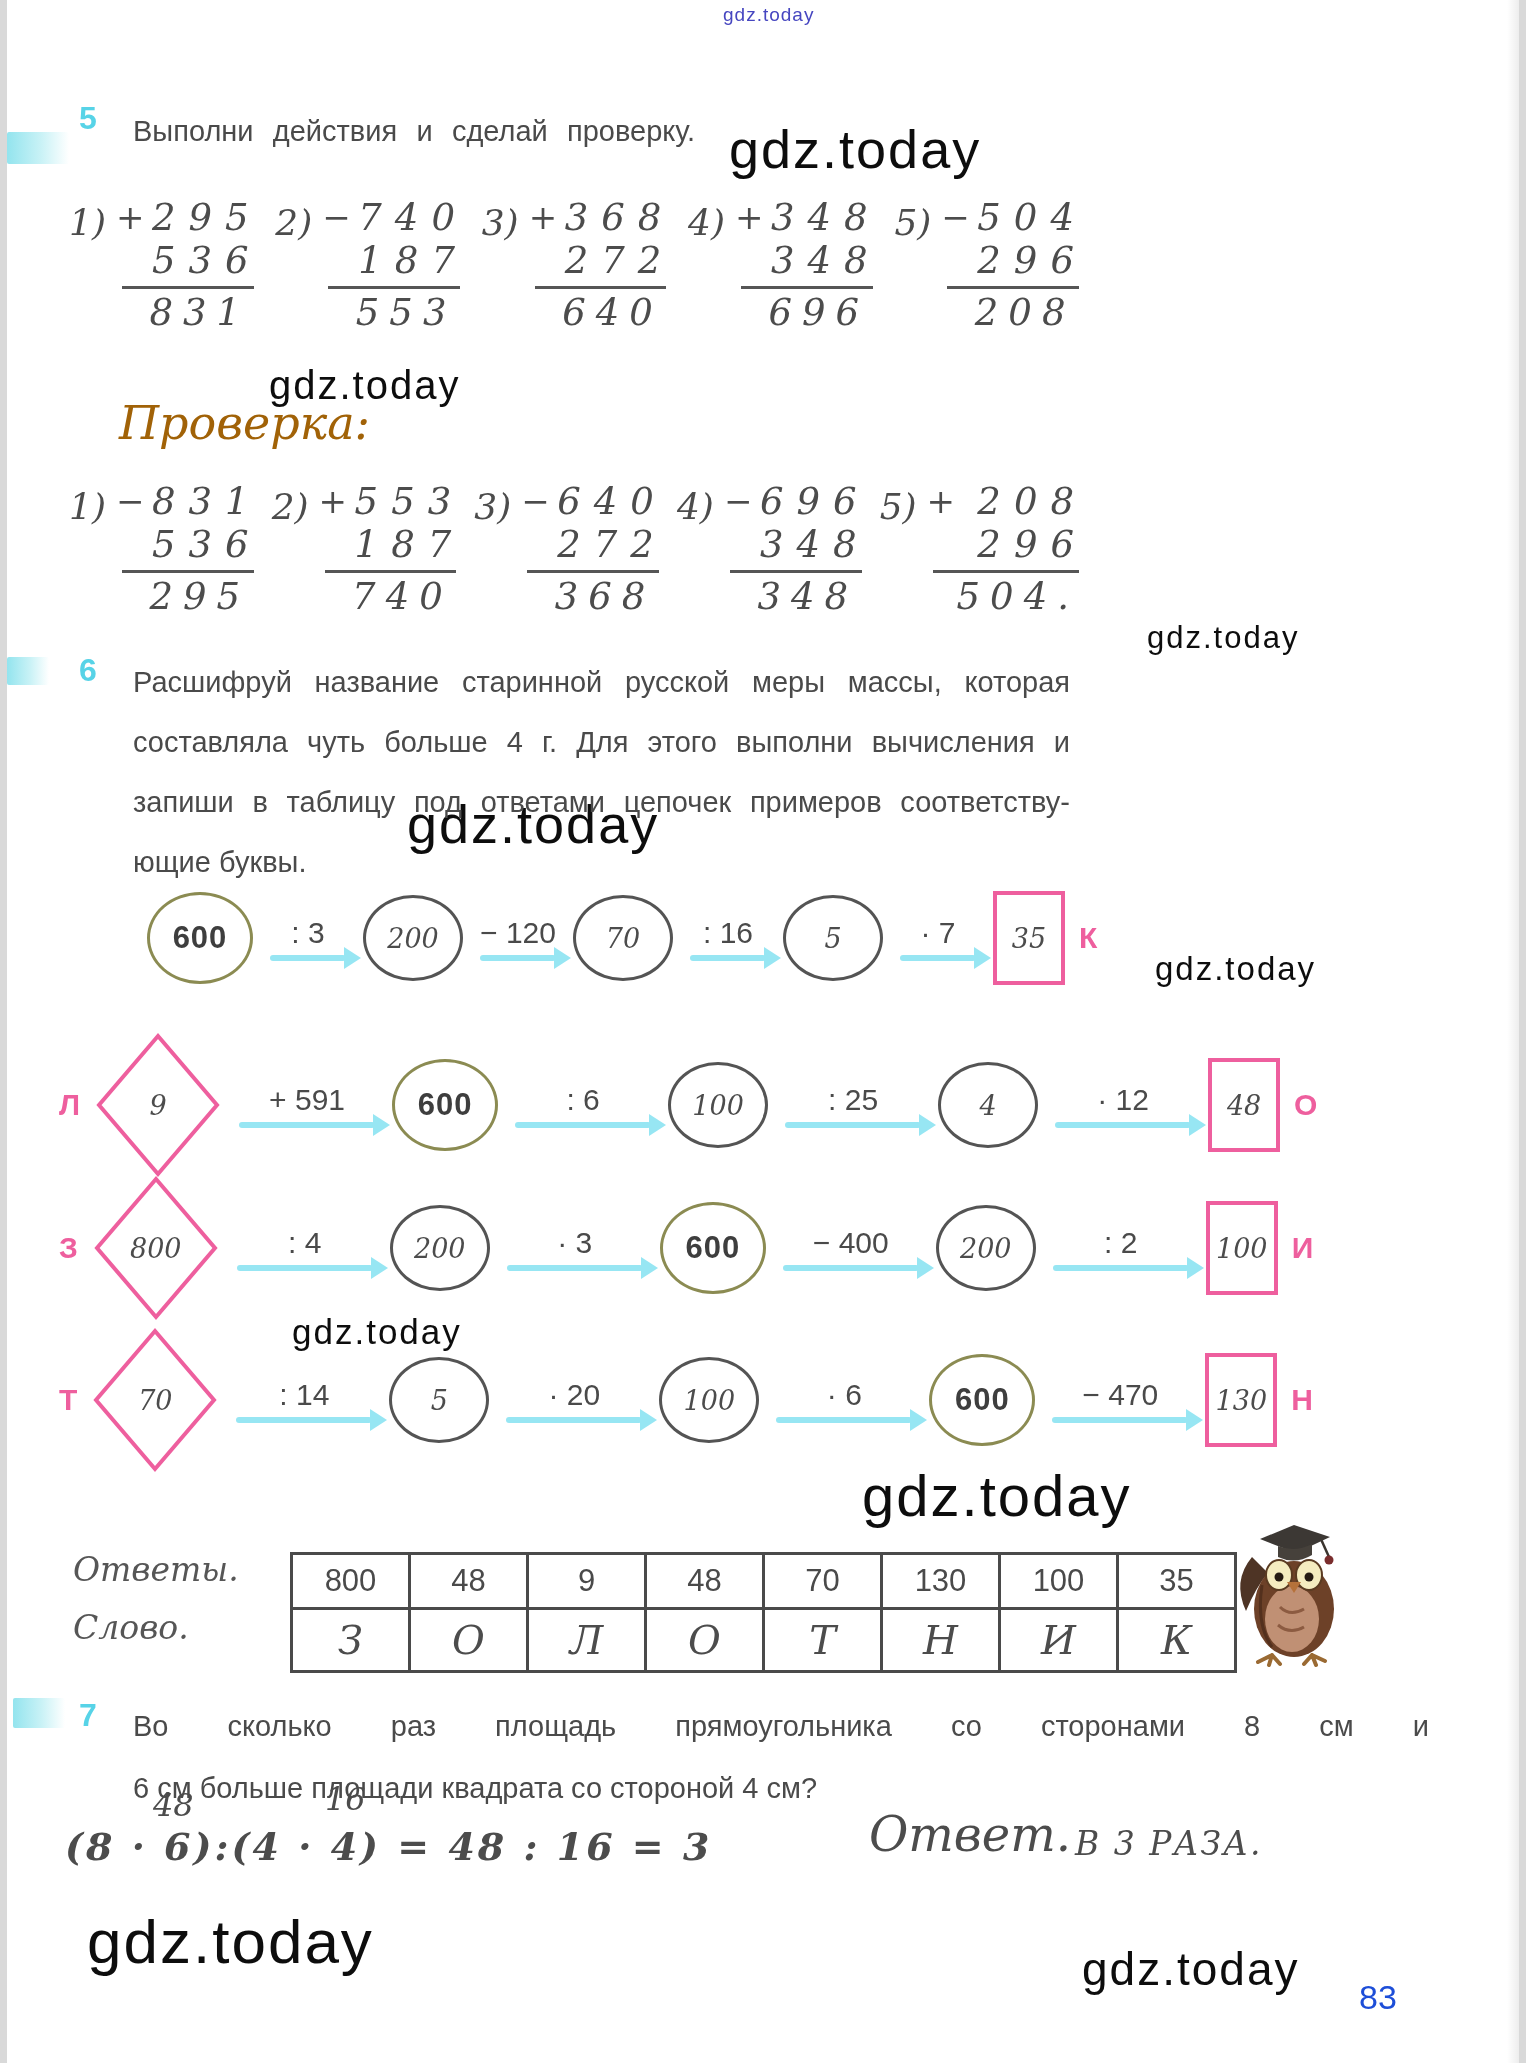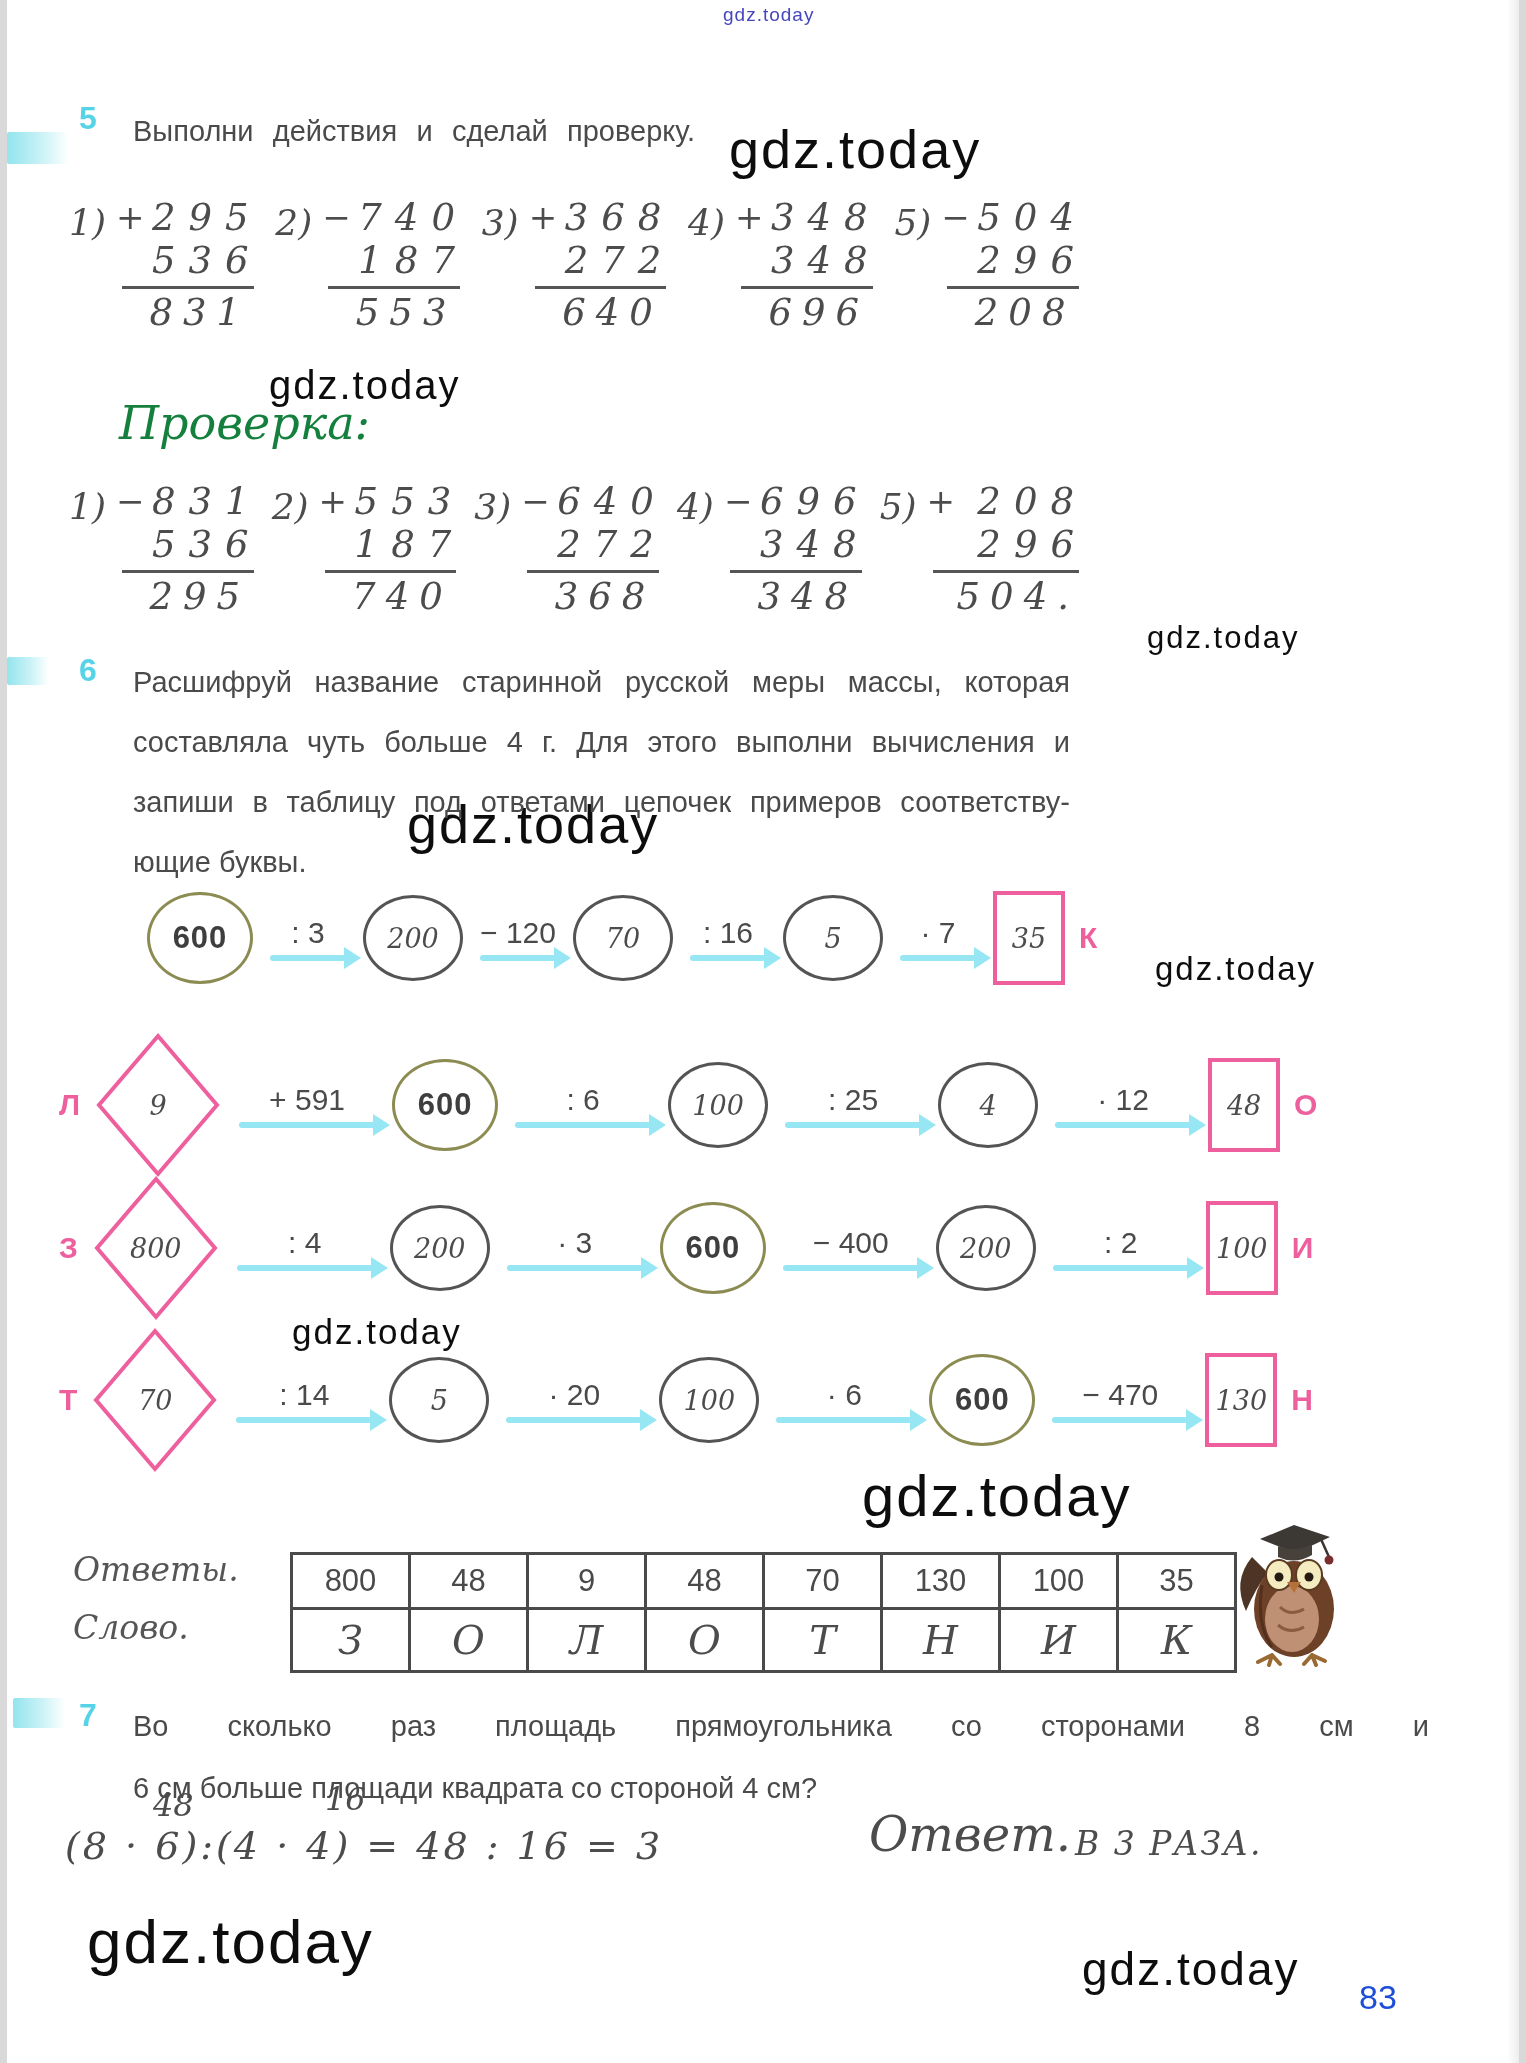--- a/index.html
+++ b/index.html
@@ -29,21 +29,21 @@
 
   
   .cp-row { position:absolute; left:62px; width:1010px; display:flex; justify-content:space-between; }
   .cp { display:flex; gap:10px; font-size:37px; }
   .cp-idx { font-size:36px; padding-top:6px; }
   .cp-grid { display:grid; grid-template-columns:36px auto; row-gap:0; align-items:end; }
   .cp-op { font-size:34px; padding-bottom:2px; }
   .cp-num { text-align:right; letter-spacing:13px; margin-right:-8px; white-space:nowrap; }
   .cp-rule { border-top:3px solid #565656; margin-top:4px; margin-left:6px; }
   .cp-res { margin-left:30px; text-align:center; letter-spacing:10px; padding-top:2px; white-space:nowrap; }
-  .check-label { position:absolute; font-size:46px; color:#15803d; }
+  .check-label { position:absolute; font-size:46px; color:#a16207; }
 
   
   .chain { position:absolute; display:flex; align-items:center; gap:10px; }
   .chain-letter { color:#ee5f9e; font-weight:700; font-size:30px; margin:0 4px; flex-shrink:0; }
   .node { position:relative; display:flex; align-items:center; justify-content:center; flex-shrink:0; }
   .node-val { font-size:27px; position:relative; }
   .node.circle { width:94px; height:80px; border:3px solid #545454; border-radius:50%; }
   .node.circle.printed-node { width:100px; height:86px; border-color:#8b8b52;align-items:center; }
   .node.circle.printed-node .node-val { font-family:"Liberation Sans",sans-serif; font-style:normal; font-weight:700; font-size:31px; color:#3e3e3e; letter-spacing:1px; }
   .node.square { width:64px; height:86px; border:4px solid #ee5f9e; }
@@ -437,20 +437,20 @@
 
   <div class="marker" style="left:6px; top:1698px; width:52px; height:30px;"></div>
   <div class="tasknum" style="left:72px; top:1697px;">7</div>
   <div class="task-text" style="left:126px; top:1695px; width:1296px; line-height:62px;">
     <div class="jl">Во сколько раз площадь прямоугольника со сторонами 8 см и</div>
     <div>6 см больше площади квадрата со стороной 4 см?</div>
   </div>
 
   <div class="sol-sup hw" style="left:146px; top:1786px;">48</div>
   <div class="sol-sup hw" style="left:318px; top:1780px;">16</div>
-  <div class="sol-line hw" style="left:58px; top:1824px;">(8 · 6):(4 · 4) = 48 : 16 = 3</div>
+  <div class="sol-line hw" style="left:58px; top:1824px;font-weight:bold;">(8 · 6):(4 · 4) = 48 : 16 = 3</div>
   <div class="ans-label hw" style="left:862px; top:1806px;">Ответ.</div>
   <div class="ans-value hw" style="left:1068px; top:1824px;">В 3 РАЗА.</div>
 
   <div class="pagenum" style="left:1352px; top:1978px;">83</div>
 
   <div class="scan-edge"></div>
 </div>
 
 </body></html>

